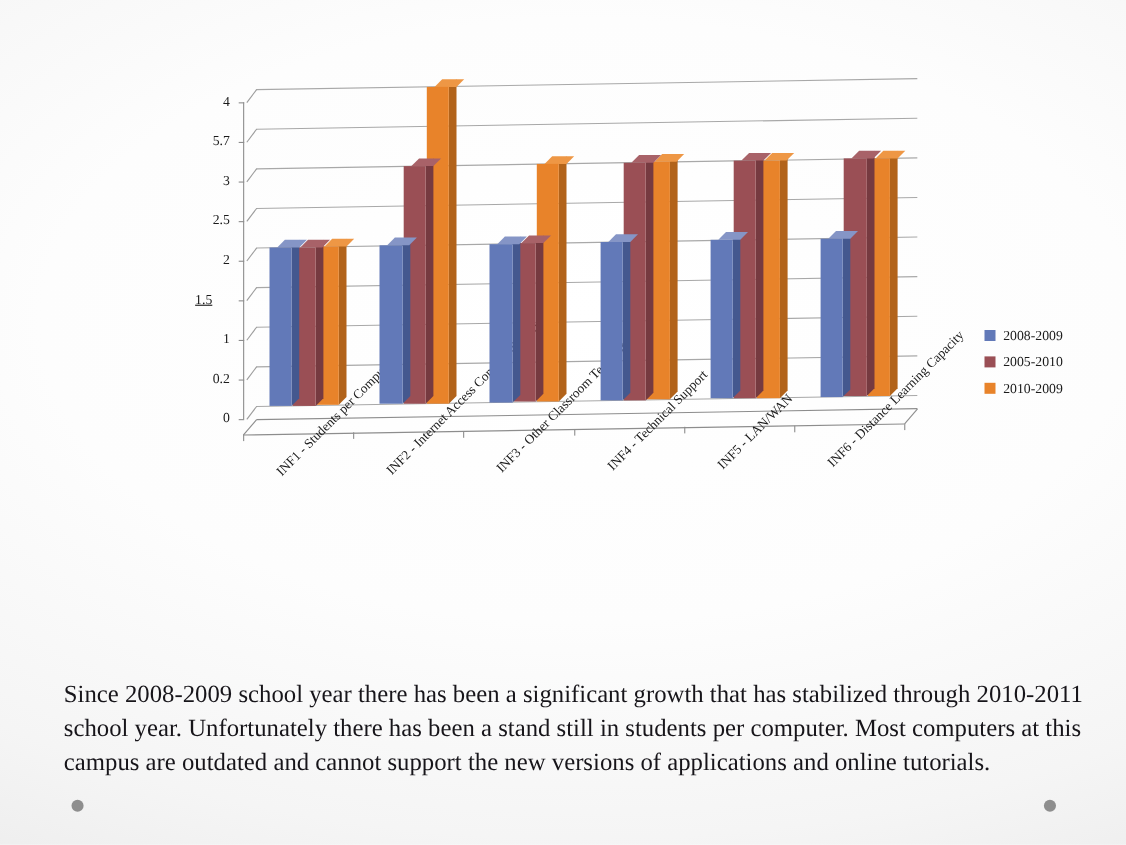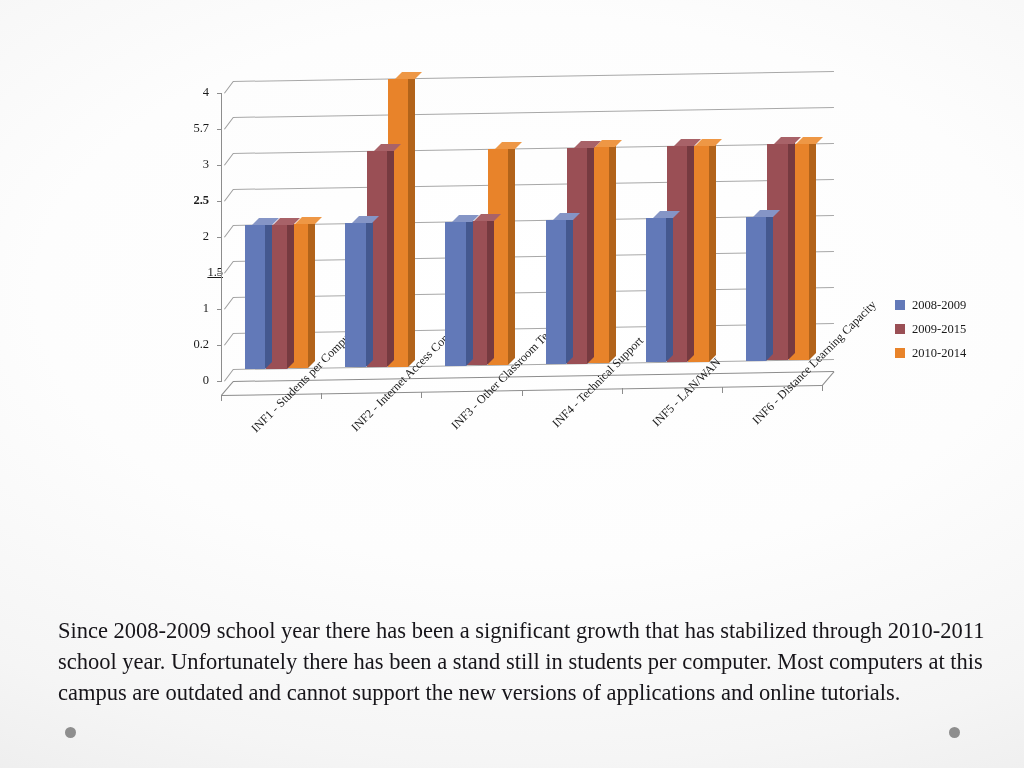--- a/index.html
+++ b/index.html
@@ -193,29 +193,29 @@
         <div class="riser" style="left: 74px; top: 290px; width: 15px; transform: rotate(-53.1301deg);"></div>
         <div class="tick" style="left: 67px; top: 290px;"></div>
         <div class="ylabel" style="left: 19px; top: 283px;">0.2</div>
         <div class="gridline back" style="left: 83px; top: 242px; width: 601.083px; transform: rotate(-0.953253deg);"></div>
         <div class="riser" style="left: 74px; top: 254px; width: 15px; transform: rotate(-53.1301deg);"></div>
         <div class="tick" style="left: 67px; top: 254px;"></div>
         <div class="ylabel" style="left: 19px; top: 247px;">1</div>
         <div class="gridline back" style="left: 83px; top: 206px; width: 601.083px; transform: rotate(-0.953253deg);"></div>
         <div class="riser" style="left: 74px; top: 218px; width: 15px; transform: rotate(-53.1301deg);"></div>
         <div class="tick" style="left: 67px; top: 218px;"></div>
-        <div class="ylabel" style="left: 33px; top: 211px; text-decoration: underline;">1.5</div>
+        <div class="ylabel" style="left: 3px; top: 211px; text-decoration: underline;">1.5</div>
         <div class="gridline back" style="left: 83px; top: 170px; width: 601.083px; transform: rotate(-0.953253deg);"></div>
         <div class="riser" style="left: 74px; top: 182px; width: 15px; transform: rotate(-53.1301deg);"></div>
         <div class="tick" style="left: 67px; top: 182px;"></div>
         <div class="ylabel" style="left: 19px; top: 175px;">2</div>
         <div class="gridline back" style="left: 83px; top: 134px; width: 601.083px; transform: rotate(-0.953253deg);"></div>
         <div class="riser" style="left: 74px; top: 146px; width: 15px; transform: rotate(-53.1301deg);"></div>
         <div class="tick" style="left: 67px; top: 146px;"></div>
-        <div class="ylabel" style="left: 19px; top: 139px; font-weight: bold;">2.5</div>
+        <div class="ylabel" style="left: 19px; top: 139px;">2.5</div>
         <div class="gridline back" style="left: 83px; top: 98px; width: 601.083px; transform: rotate(-0.953253deg);"></div>
         <div class="riser" style="left: 74px; top: 110px; width: 15px; transform: rotate(-53.1301deg);"></div>
         <div class="tick" style="left: 67px; top: 110px;"></div>
         <div class="ylabel" style="left: 19px; top: 103px;">3</div>
         <div class="gridline back" style="left: 83px; top: 62px; width: 601.083px; transform: rotate(-0.953253deg);"></div>
         <div class="riser" style="left: 74px; top: 74px; width: 15px; transform: rotate(-53.1301deg);"></div>
         <div class="tick" style="left: 67px; top: 74px;"></div>
         <div class="ylabel" style="left: 19px; top: 67px;">5.7</div>
         <div class="gridline back" style="left: 83px; top: 26px; width: 601.083px; transform: rotate(-0.953253deg);"></div>
         <div class="riser" style="left: 74px; top: 38px; width: 15px; transform: rotate(-53.1301deg);"></div>
@@ -334,25 +334,25 @@
       </div>
   </div>
 
   <div id="legend">
       <div class="legend-row">
         <span class="legend-swatch" style="background: rgb(98, 121, 184);"></span>
         <span class="legend-text">2008-2009</span>
       </div>
       <div class="legend-row">
         <span class="legend-swatch" style="background: rgb(154, 79, 85);"></span>
-        <span class="legend-text">2009-2015</span>
+        <span class="legend-text">2005-2010</span>
       </div>
       <div class="legend-row">
         <span class="legend-swatch" style="background: rgb(232, 131, 42);"></span>
-        <span class="legend-text">2010-2014</span>
+        <span class="legend-text">2010-2009</span>
       </div>
     </div>
 
   <p id="body-text">Since 2008-2009 school year there has been a significant growth that has stabilized through 2010-2011 school year. Unfortunately there has been a stand still in students per computer. Most computers at this campus are outdated and cannot support the new versions of applications and online tutorials.</p>
 
   <div class="footer-dot" id="footer-dot-left"></div>
   <div class="footer-dot" id="footer-dot-right"></div>
 
 </div>
 

